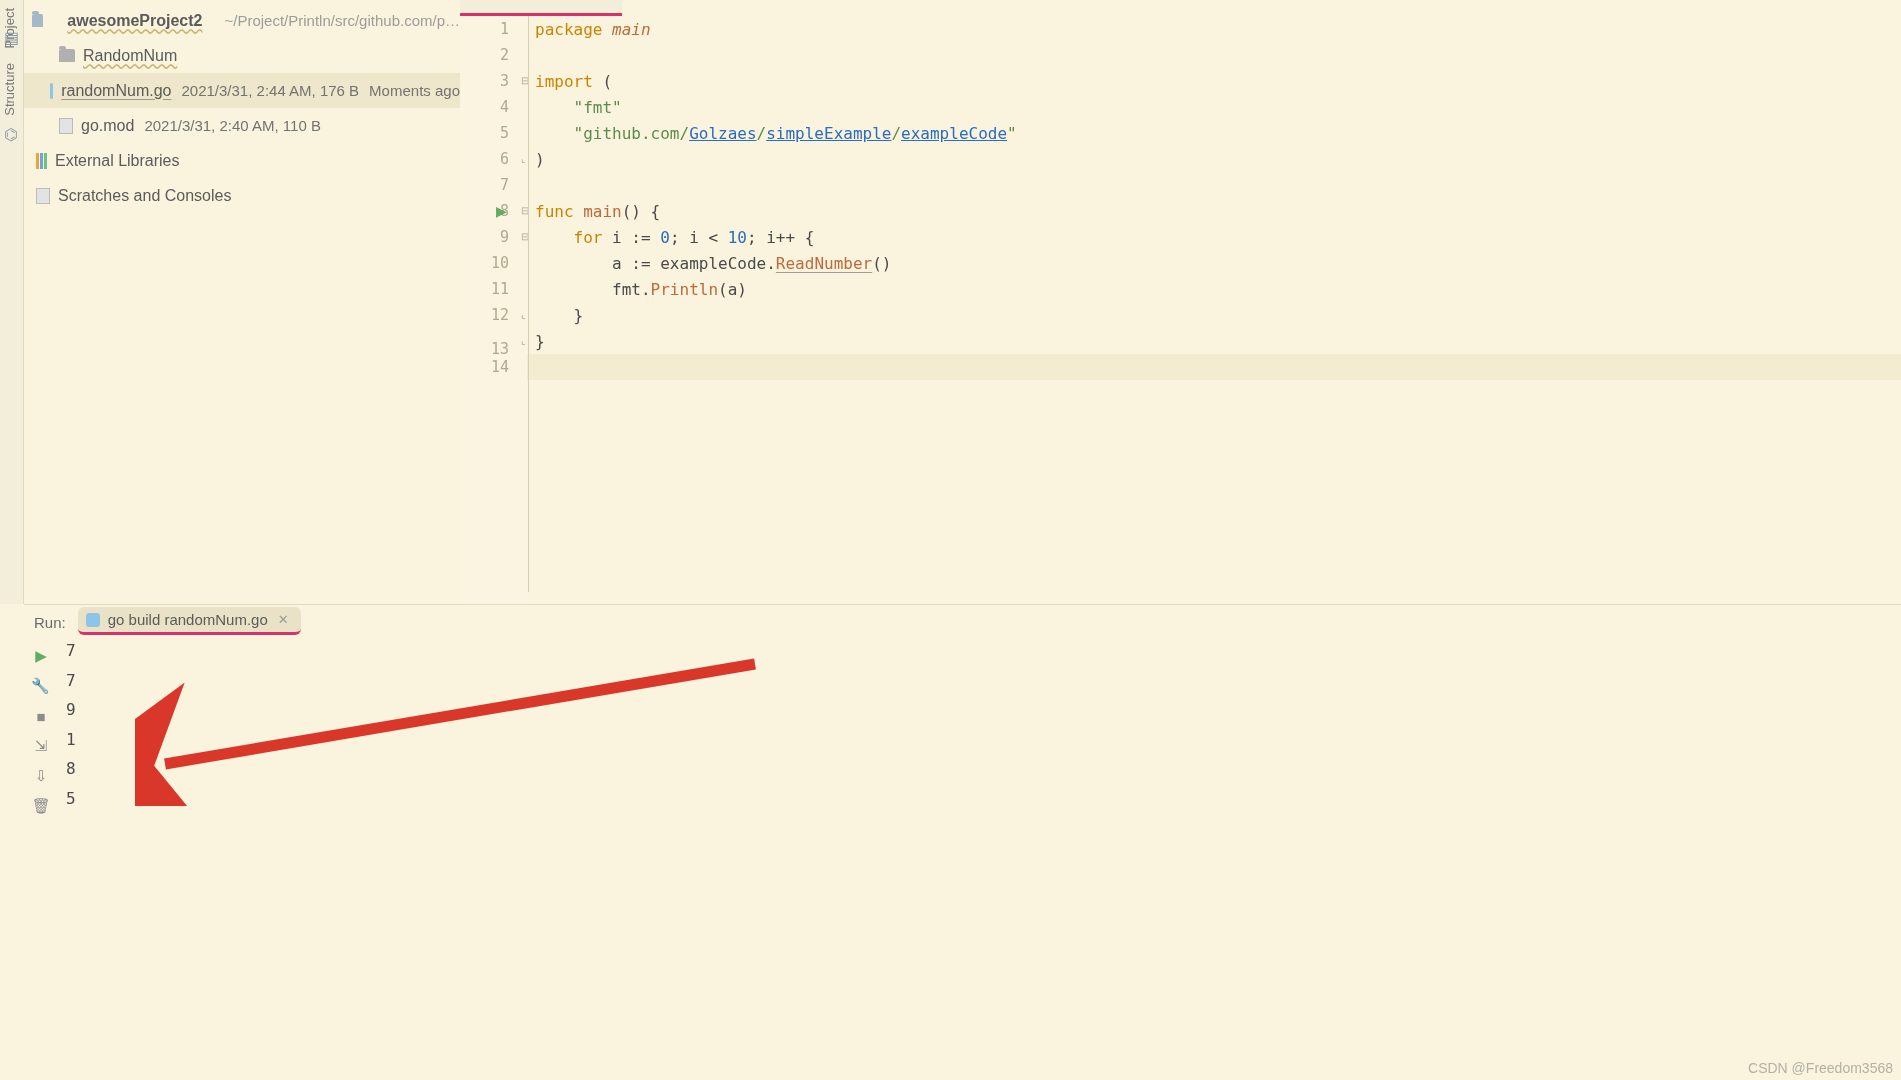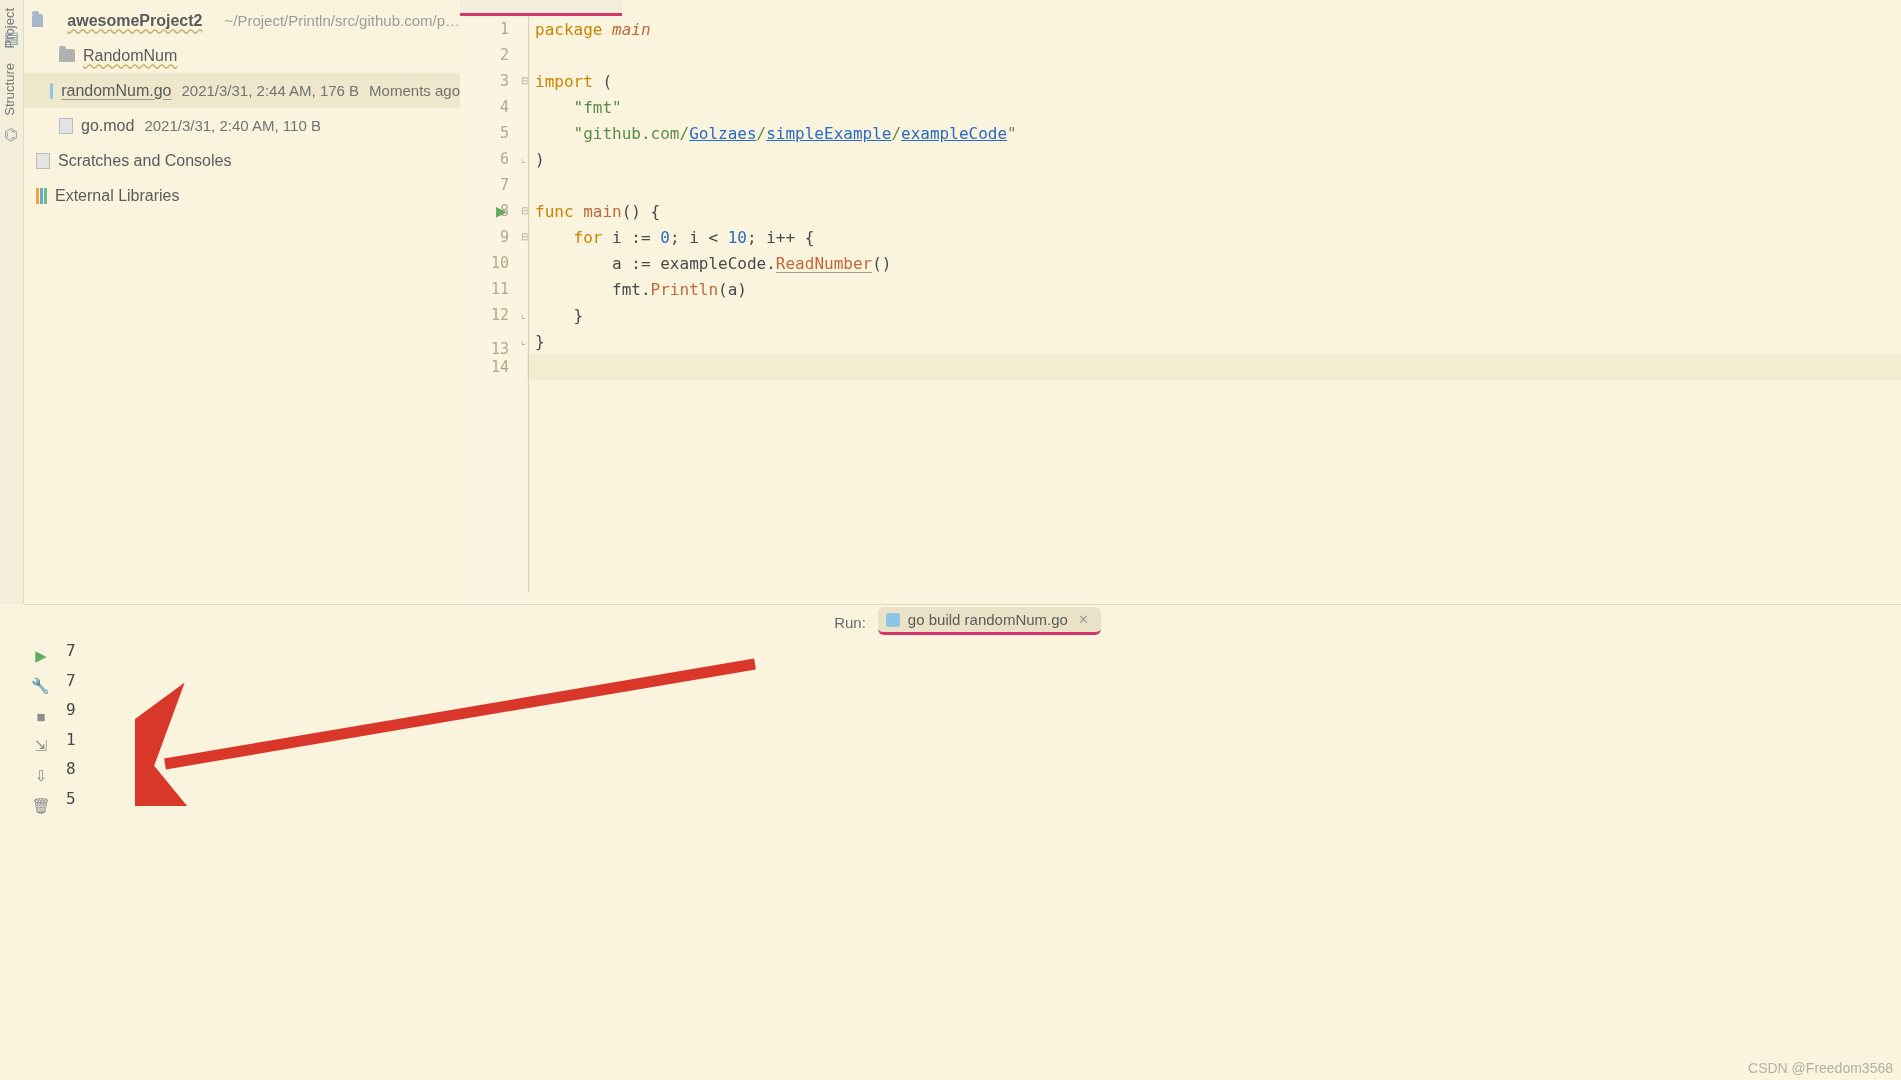--- a/index.html
+++ b/index.html
@@ -52,21 +52,21 @@
   .pkgname { color: #bf6a3a; font-style: italic; }
   .str { color: #5b8c4c; }
   .fn { color: #bf6a3a; }
   .num { color: #2a6cc2; }
   .ident { color: #4a4a4a; }
   .lnk { color: #2a6cc2; text-decoration: underline; }
   .op { color: #4a4a4a; }
   
   
   .run-panel { position: absolute; left: 24px; top: 604px; right: 0; bottom: 0; background: #faf3de; border-top: 1px solid #e1dac0; }
-  .run-header { height: 30px; display: flex; align-items: flex-end; justify-content: center; }
+  .run-header { height: 30px; display: flex; align-items: flex-end; }
   .run-label { font-size: 15px; color: #6a6a6a; margin-left: 10px; margin-right: 12px; padding-bottom: 4px; }
   .run-tab { height: 28px; padding: 0 12px 0 8px; display: flex; align-items: center; background: #e9e2c6; border-bottom: 3px solid #d6336c; font-size: 15px; color: #5b5b5b; gap: 6px; border-radius: 6px; }
   .run-tab .close { color: #9c9c9c; margin-left: 4px; font-size: 13px; }
   .run-toolbar { position: absolute; left: 2px; top: 36px; width: 34px; }
   .run-toolbar .btn { width: 30px; height: 30px; display: flex; align-items: center; justify-content: center; color: #8c8c8c; font-size: 15px; cursor: pointer; }
   .run-toolbar .btn.play { color: #5fae5f; }
   .run-output { position: absolute; left: 42px; top: 36px; right: 0; bottom: 0; font-family: "Menlo","Consolas",monospace; font-size: 16px; color: #4a4a4a; }
   .run-output .oln { height: 29.5px; padding-left: 0; }
   
   .watermark { position: absolute; right: 8px; bottom: 4px; color: rgba(120,120,120,0.55); font-size: 14px; font-family: Arial, sans-serif; }
@@ -102,27 +102,27 @@
     <span class="go-icon"></span>
     <span class="underline-link">randomNum.go</span>
     <span class="meta">2021/3/31, 2:44 AM, 176 B</span>
     <span class="meta">Moments ago</span>
   </div>
   <div class="tree-row gomod">
     <span class="mod-icon"></span>
     <span>go.mod</span>
     <span class="meta">2021/3/31, 2:40 AM, 110 B</span>
   </div>
+  <div class="tree-row ext">
+    <span class="lib-icon"></span>
+    <span>External Libraries</span>
+  </div>
   <div class="tree-row scr">
     <span class="scratch-icon"></span>
     <span>Scratches and Consoles</span>
-  </div>
-  <div class="tree-row ext">
-    <span class="lib-icon"></span>
-    <span>External Libraries</span>
   </div>
 </div>
 
 <div class="editor-tabs">
   <div class="ed-tab"></div>
 </div>
 
 <div class="editor">
   <div class="caret-line" style="top:338px;"></div>
   <div class="gutter">

